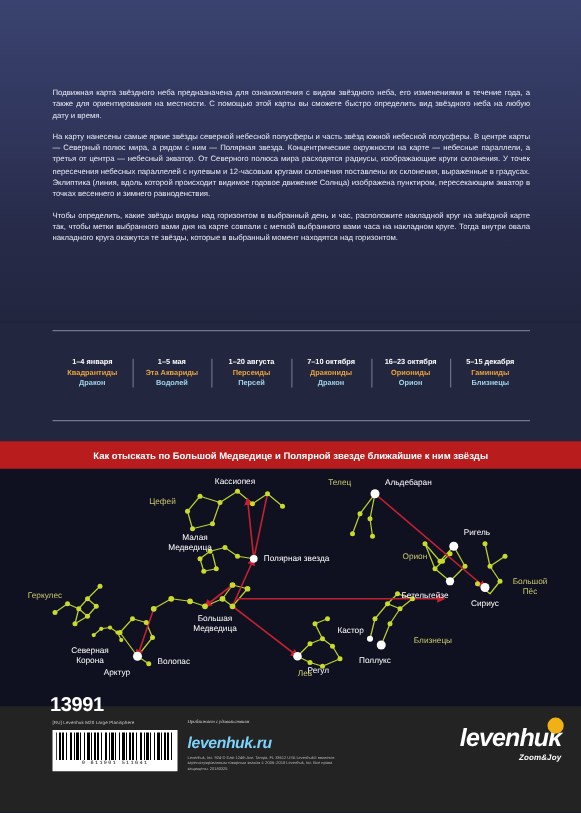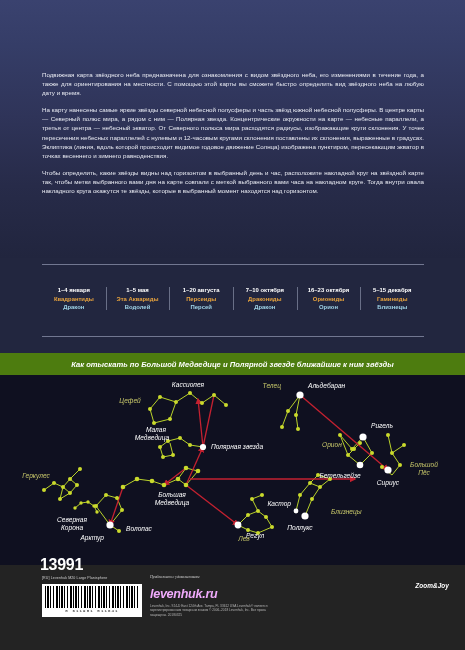--- a/index.html
+++ b/index.html
@@ -40,21 +40,21 @@
     flex:1 1 0;text-align:center;padding:0 1px;position:relative;
   }
   .mcol + .mcol:before{
     content:"";position:absolute;left:0;top:1px;bottom:2px;width:1px;background:#9aa0b8;opacity:.6;
   }
   .m-date{color:#ffffff;font-size:5.9px;line-height:8.6px;font-weight:bold;white-space:nowrap;}
   .m-name{color:#e8a33d;font-size:5.9px;line-height:8.6px;font-weight:bold;white-space:nowrap;}
   .m-const{color:#9fd4e8;font-size:5.9px;line-height:8.6px;font-weight:bold;white-space:nowrap;}
 
   
-  .chart-wrap{position:absolute;left:0;top:353px;width:465px;height:188px;background:#4d7c0f;font-style:italic;}
+  .chart-wrap{position:absolute;left:0;top:353px;width:465px;height:188px;background:#b91c1c;}
   .chart-title{
     position:absolute;left:0;top:7px;width:465px;text-align:center;
     color:#ffffff;font-size:7.6px;font-weight:bold;
   }
   .sky{position:absolute;left:0;top:22px;width:465px;height:190px;background:#0f1020;}
   .sky svg{display:block;width:465px;height:190px;}
 
   
   .footer{position:absolute;left:0;top:565px;width:465px;height:85px;background:#232323;}
   .sku{
@@ -76,21 +76,21 @@
     background-image:repeating-linear-gradient(90deg,
       #000 0 1px,#fff 1px 2px,#000 2px 4px,#fff 4px 5px,
       #000 5px 6px,#fff 6px 8px,#000 8px 9px,#fff 9px 11px,
       #000 11px 13px,#fff 13px 14px);
   }
   .bcnum{
     text-align:center;color:#000;font-size:4.1px;letter-spacing:1.1px;
     font-family:"Liberation Mono","DejaVu Sans Mono",monospace;margin-top:1px;
   }
   .site{
-    position:absolute;left:150px;top:22px;color:#f0abfc;font-size:12.6px;
+    position:absolute;left:150px;top:22px;color:#7dd3fc;font-size:12.6px;
     font-weight:bold;font-style:italic;letter-spacing:-0.3px;
   }
   .legal{
     position:absolute;left:150px;top:39px;color:#b4b4b4;font-size:3.2px;line-height:4.4px;width:130px;
   }
   .logo{
     position:absolute;right:16px;top:16px;text-align:right;
   }
   .logo-word{
     color:#ffffff;font-size:20px;font-weight:bold;font-style:italic;letter-spacing:-0.7px;line-height:20px;
@@ -342,17 +342,21 @@
 
     <div class="barcode">
       <div class="bars"></div>
       <div class="bcnum">0  611901  511641</div>
     </div>
 
     <div class="site">levenhuk.ru</div>
     <div class="legal">Levenhuk, Inc. 924-D East 124th Ave. Tampa, FL 33612 USA Levenhuk® является зарегистрированным товарным знаком © 2006–2018 Levenhuk, Inc. Все права защищены. 20180325</div>
 
     <div class="logo">
+      <div class="logo-word">
+        <span>levenhuk</span>
+        <span class="logo-dot"></span>
+      </div>
       <div class="logo-sub">Zoom&amp;Joy</div>
     </div>
   </div>
 
 </div>
 
 </body></html>

